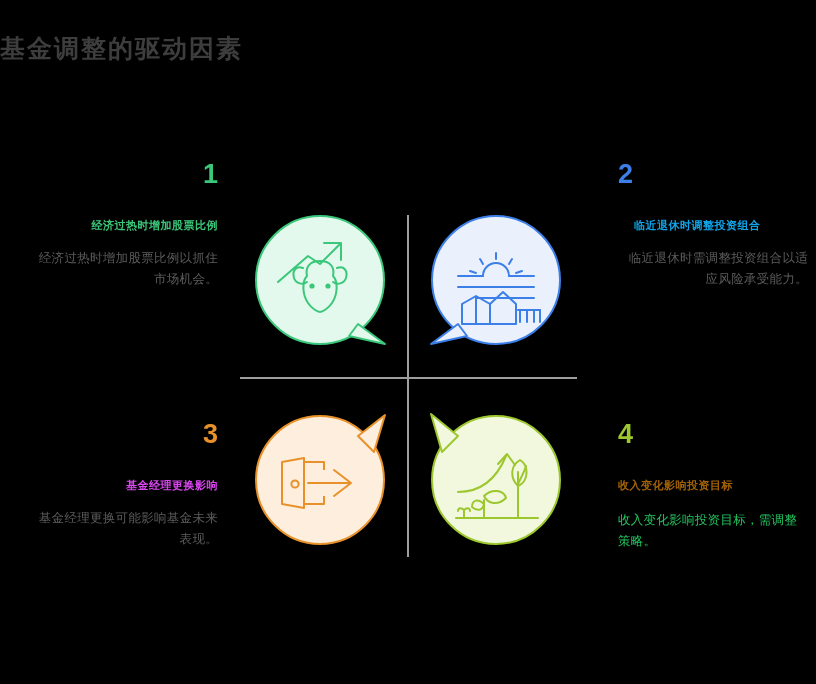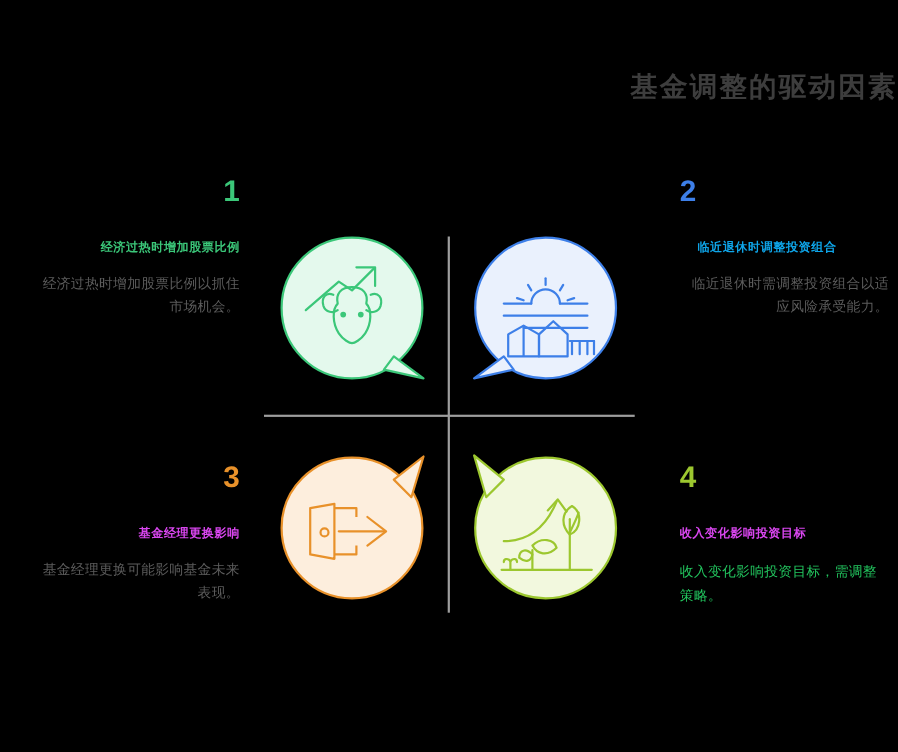--- a/index.html
+++ b/index.html
@@ -6,22 +6,22 @@
   html,body { background:#000; }
   body {
     width:816px; height:684px;
     font-family:"Liberation Sans","DejaVu Sans",sans-serif;
     overflow:hidden; position:relative;
   }
   #stage { position:relative; width:816px; height:684px; background:#000; }
 
   
   .page-title{
-    position:absolute; left:0; top:62px; width:816px;
-    text-align:right;
+    position:absolute; left:0; top:32px; width:816px;
+    text-align:left;
     font-size:25px; font-weight:bold; letter-spacing:2px;
     color:#3d3d3d;
   }
 
   
   .divider-h{
     position:absolute; left:240px; top:377px; width:337px; height:2px;
     background:#9e9e9e;
   }
   .divider-v{
@@ -83,21 +83,21 @@
   </div>
 
   <div class="txt-block txt-left" id="b3">
     <div class="q-num" style="color: rgb(232, 145, 42);">3</div>
     <div class="q-title" style="color: #d946ef;">基金经理更换影响</div>
     <div class="q-body" style="color: rgb(92, 92, 92);">基金经理更换可能影响基金未来表现。</div>
   </div>
 
   <div class="txt-block txt-right" id="b4">
     <div class="q-num" style="color: rgb(156, 199, 47);">4</div>
-    <div class="q-title" style="color: #d946ef;">收入变化影响投资目标</div>
+    <div class="q-title" style="color: #a16207;">收入变化影响投资目标</div>
     <div class="q-body" style="color: #22c55e; margin-top: 16px;">收入变化影响投资目标，需调整策略。</div>
   </div>
 
   <div class="bubble" id="bub1">
     <svg viewBox="0 0 132 132">
       <path class="bub-shape" d="M66 2 A64 64 0 1 1 65.9 2 Z M108 106 L130 131 L96 120 Z" fill="none" stroke="none"></path>
       <circle class="bub-circle" cx="66" cy="66" r="64" fill="#e4f9ed" stroke="#3bc779" stroke-width="2" stroke-linejoin="round"></circle>
       <path class="bub-tail" d="M104 110 L131 130 L95 122 Z" fill="#e4f9ed" stroke="#3bc779" stroke-width="2" stroke-linejoin="round"></path>
 
       <polyline class="ico" points="24,68 54,42 66,50 86,30" fill="none" stroke-linecap="round" stroke-linejoin="round" stroke="#3bc779" stroke-width="2"></polyline>

